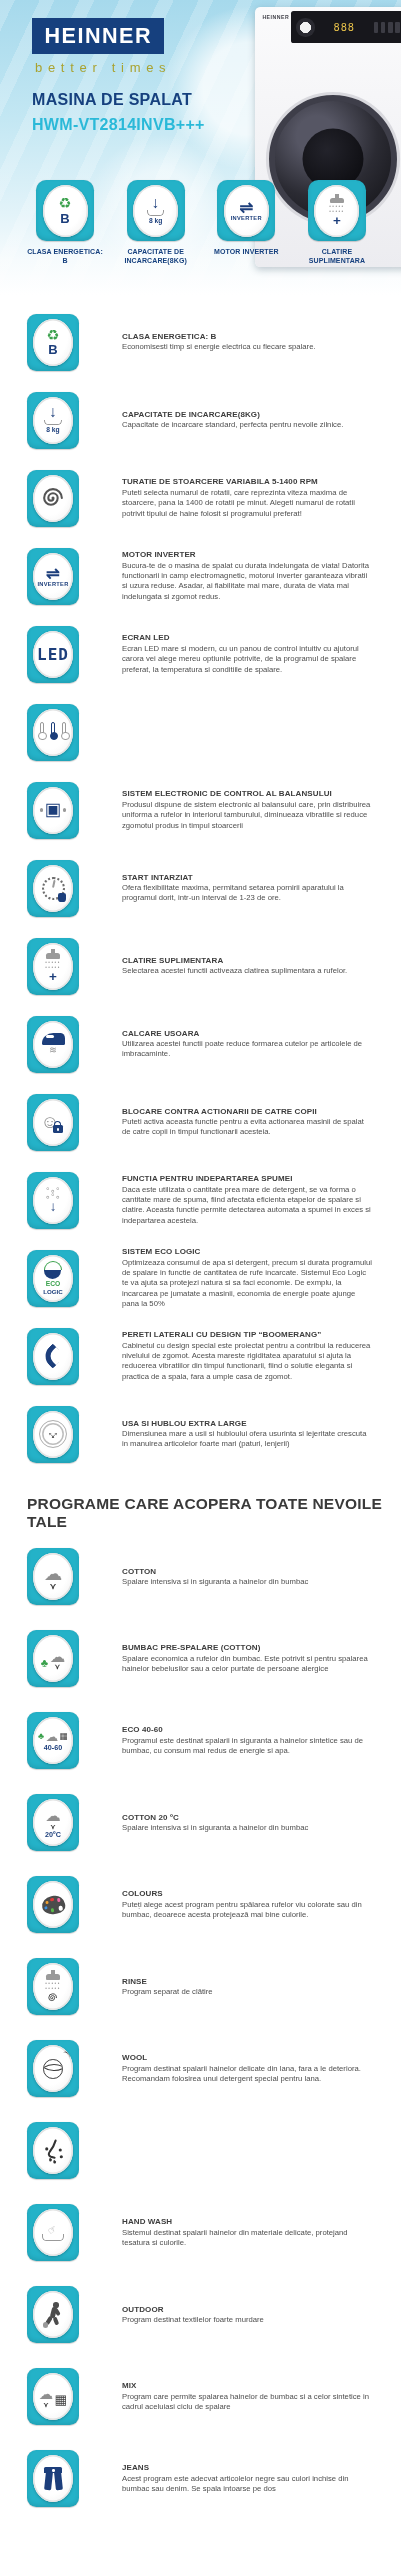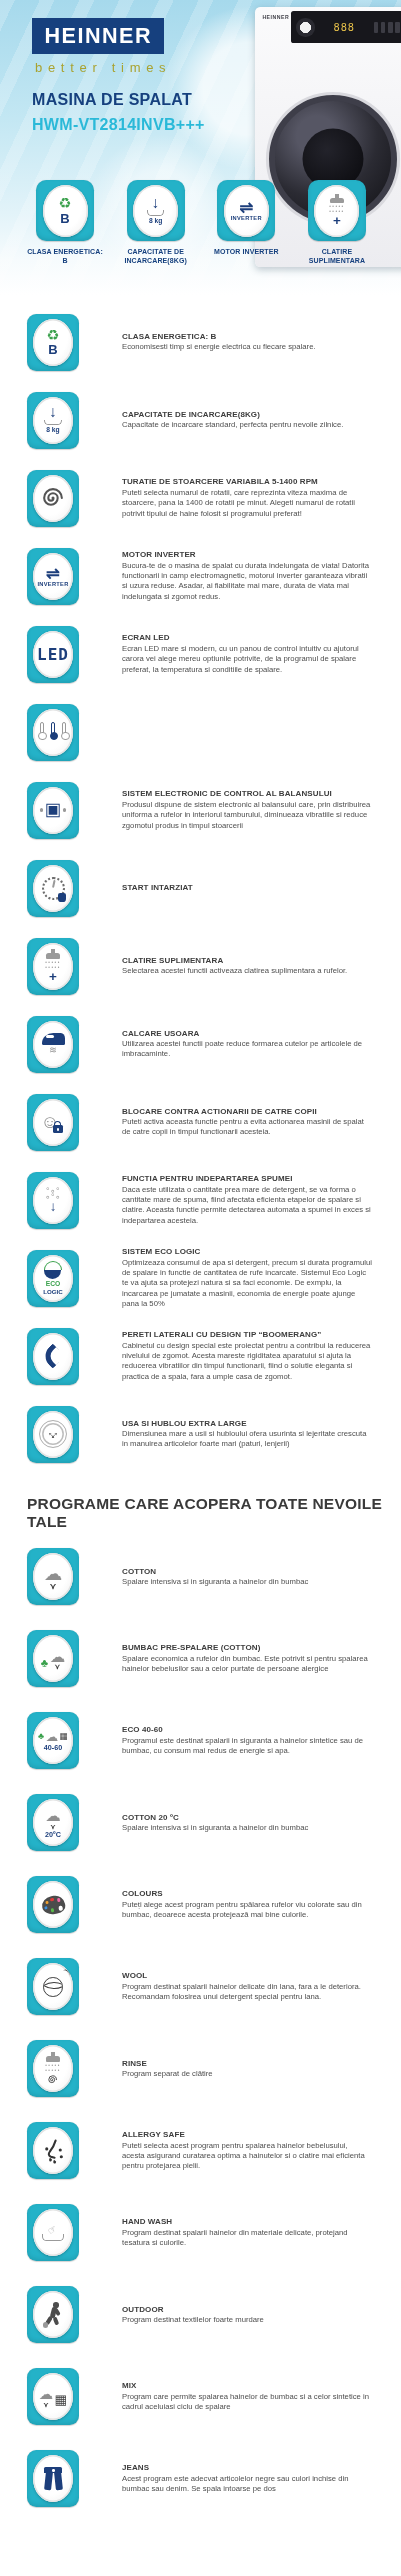--- a/index.html
+++ b/index.html
@@ -332,20 +332,21 @@
             <span class="stack">
               <span class="clock">
                 <i></i>
               </span>
               <span class="mini-hand"></span>
             </span>
           </span>
         </span>
     <div class="text">
       <div class="title">START INTARZIAT</div>
+      <div class="desc">Ofera flexibilitate maxima, permitand setarea pornirii aparatului la programul dorit, intr-un interval de 1-23 de ore.</div>
     </div>
   </div>
 
   <div class="item">
     <span class="tile">
           <span class="oval">
             <span class="icol">
               <span class="shower-head"></span>
               <span class="drops">•••••<br>•••••</span>
               <span class="navy b" style="font-size:13.4px;line-height:.9">+</span>
@@ -530,82 +531,78 @@
         </span>
     <div class="text">
       <div class="title">COLOURS</div>
       <div class="desc">Puteți alege acest program pentru spălarea rufelor viu colorate sau din bumbac, deoarece acesta protejează mai bine culorile.</div>
     </div>
   </div>
 
   <div class="item">
     <span class="tile">
           <span class="oval">
-            <span class="stack" style="width:26px;height:25px">
-              <span class="yarn"></span>
-              <i class="yarn-tail"></i>
-            </span>
-          </span>
-        </span>
-    <div class="text">
-      <div class="title">WOOL</div>
-      <div class="desc">Program destinat spalarii hainelor delicate din lana, fara a le deteriora. Recomandam folosirea unui detergent special pentru lana.</div>
-    </div>
-  </div>
-
-  <div class="item">
-    <span class="tile">
-          <span class="oval">
             <span class="icol">
               <span class="shower-head"></span>
               <span class="drops">•••••<br>•••••</span>
               <svg width="11.3" height="11.3" viewBox="0 0 50 50">
                 <path d="M24 25 a1 1 0 0 1 2 0 a5 5 0 0 1 -10 0 a9 9 0 0 1 18 0 a13 13 0 0 1 -26 0 a17 17 0 0 1 34 0" fill="none" stroke="#3d3d3d" stroke-width="4" stroke-linecap="round"></path>
               </svg>
             </span>
           </span>
         </span>
     <div class="text">
       <div class="title">RINSE</div>
       <div class="desc">Program separat de clătire</div>
+    </div>
+  </div>
+
+  <div class="item">
+    <span class="tile">
+          <span class="oval">
+            <span class="stack" style="width:26px;height:25px">
+              <span class="yarn"></span>
+              <i class="yarn-tail"></i>
+            </span>
+          </span>
+        </span>
+    <div class="text">
+      <div class="title">WOOL</div>
+      <div class="desc">Program destinat spalarii hainelor delicate din lana, fara a le deteriora. Recomandam folosirea unui detergent special pentru lana.</div>
     </div>
   </div>
 
   <div class="item">
     <span class="tile">
           <span class="oval">
             <svg width="26" height="26" viewBox="0 0 50 50">
               <path d="M30 5 q-4 13 -11 21 q-5 7 2 10 l7 2" fill="none" stroke="#333" stroke-width="4" stroke-linecap="round"></path>
               <circle cx="13" cy="21" r="3" fill="#333"></circle>
               <circle cx="39" cy="23" r="3" fill="#333"></circle>
               <circle cx="41" cy="36" r="3" fill="#333"></circle>
               <path d="M19 38 q-3 5 0 7 q4 1 4 -4 z" fill="#333"></path>
               <path d="M27 42 q-3 5 0 7 q4 1 4 -4 z" fill="#333"></path>
             </svg>
           </span>
         </span>
-    <div class="text">
-      <div class="title">ALLERGY SAFE</div>
-      <div class="desc">Puteti selecta acest program pentru spalarea hainelor bebelusului, acesta asigurand curatarea optima a hainutelor si o clatire mai eficienta pentru protejarea pielii.</div>
-    </div>
   </div>
 
 
   <div class="item">
     <span class="tile">
           <span class="oval">
             <span class="icol">
               <span class="hand-g">☞</span>
               <span class="basin" style="width:21.6px;height:7.7px"></span>
             </span>
           </span>
         </span>
     <div class="text">
       <div class="title">HAND WASH</div>
-      <div class="desc">Program destinat spalarii hainelor din materiale delicate, protejand tesatura si culorile.</div>
+      <div class="desc">Sistemul destinat spalarii hainelor din materiale delicate, protejand tesatura si culorile.</div>
     </div>
   </div>
 
   <div class="item">
     <span class="tile">
           <span class="oval">
             <span class="runner">
               <i class="hd"></i>
               <i class="bd"></i>
               <i class="a1"></i>

